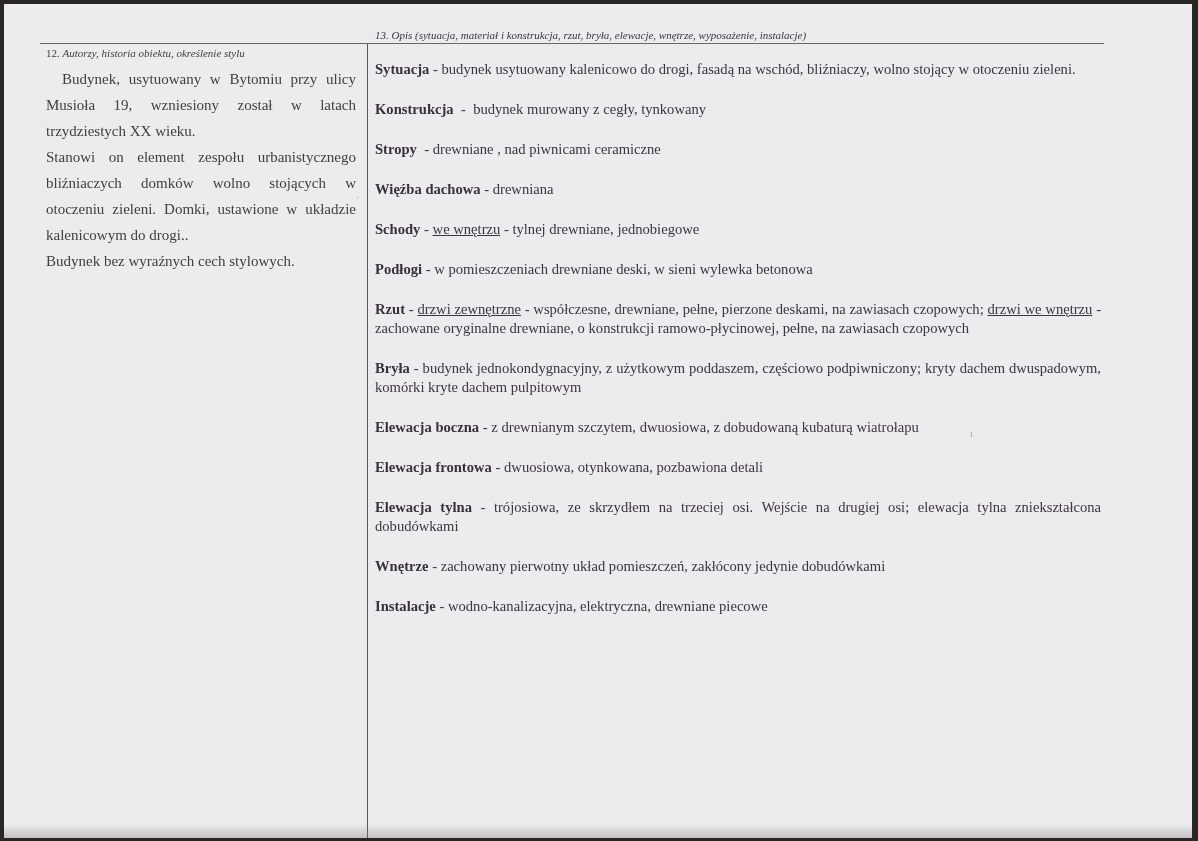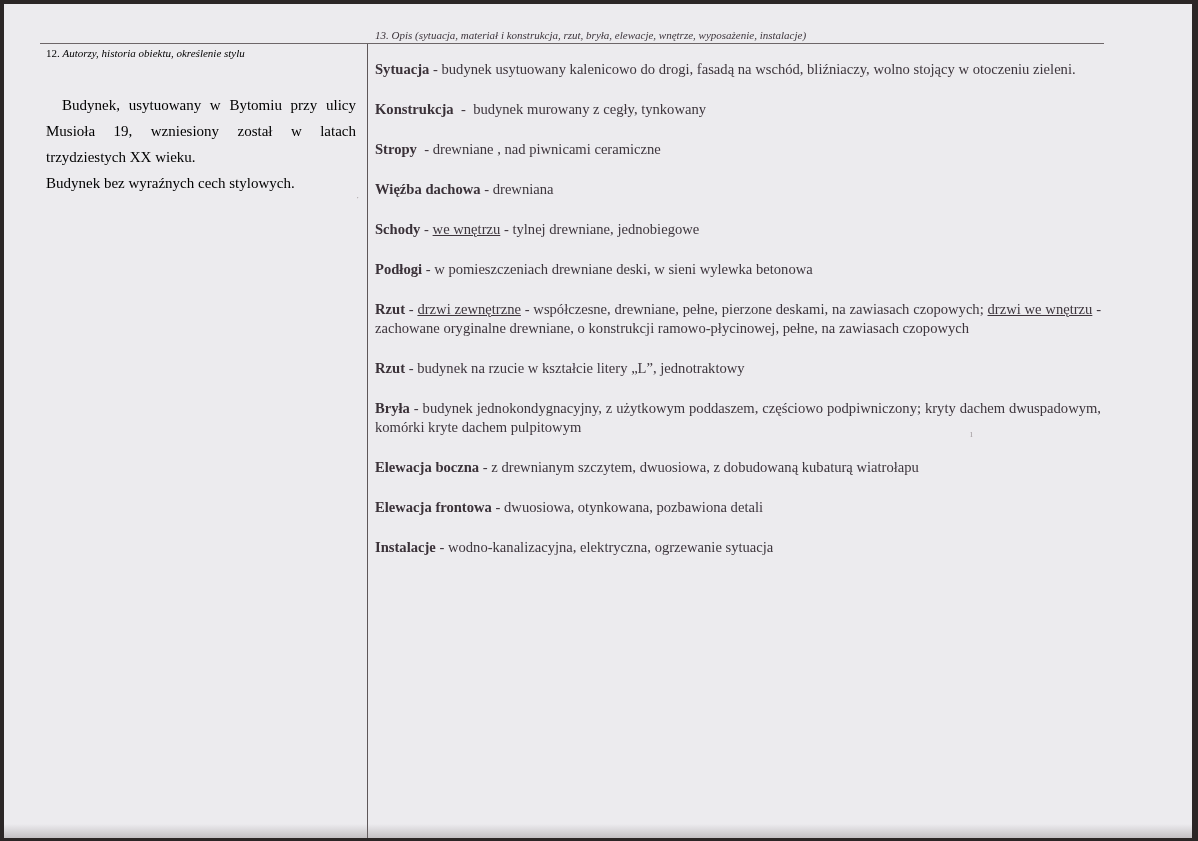--- a/index.html
+++ b/index.html
@@ -18,32 +18,32 @@
     background: linear-gradient(to bottom, rgba(236,235,238,0), rgba(120,112,115,0.35));
   }
   .top-rule {
     position: absolute; left: 36px; top: 39px; width: 1064px; height: 1px; background: #6d6668;
   }
   .col-divider {
     position: absolute; left: 363px; top: 40px; bottom: 0; width: 1px; background: #5e5759;
   }
   .left-col {
     position: absolute; left: 42px; top: 42px; width: 310px;
-    color: #000000;
+    color: #404040;
   }
   .right-col {
     position: absolute; left: 371px; top: 24px; width: 726px;
     color: #3d353c;
   }
   .field-title {
     font-size: 11px; margin: 0; line-height: 14px;
   }
   .field-title .num { font-style: normal; }
   .field-title .lbl { font-style: italic; }
-  .left-body { margin-top: 32px; }
+  .left-body { margin-top: 6px; }
   .left-body p {
     margin: 0; font-size: 15px; line-height: 26px; text-align: justify; text-align-last: left;
   }
   .left-body p.indent { text-indent: 16px; }
   .entry {
     font-size: 14.6px; line-height: 19px; text-align: justify; margin: 0;
   }
   .entry b { font-weight: bold; color: #3a3138; }
   .entry u { text-decoration: underline; }
   .rc-body { margin-top: 18px; }
@@ -59,20 +59,21 @@
   <span class="mark" style="left:352px;top:188px;">·</span>
   <span class="mark" style="left:966px;top:424px;">ı</span>
 
   <div class="left-col">
     <p class="field-title">
       <span class="num">12.</span>
       <span class="lbl">Autorzy, historia obiektu, określenie stylu</span>
     </p>
     <div class="left-body">
       <p class="indent">Budynek, usytuowany w Bytomiu przy ulicy Musioła 19, wzniesiony został w latach trzydziestych XX wieku.</p>
+      <p>Stanowi on element zespołu urbanistycznego bliźniaczych domków wolno stojących w otoczeniu zieleni. Domki, ustawione w układzie kalenicowym do drogi..</p>
       <p>Budynek bez wyraźnych cech stylowych.</p>
     </div>
   </div>
 
   <div class="right-col">
     <p class="field-title">
       <span class="lbl">13.</span>
       <span class="lbl">Opis (sytuacja, materiał i konstrukcja, rzut, bryła, elewacje, wnętrze, wyposażenie, instalacje)</span>
     </p>
     <div class="rc-body">
@@ -85,26 +86,27 @@
       <p class="entry"><b>Więźba dachowa</b><span> - </span><span>drewniana</span></p>
 
 
       <p class="entry"><b>Schody</b><span style="white-space:pre"> - </span><u>we wnętrzu</u><span> - tylnej drewniane, jednobiegowe</span></p>
 
       <p class="entry"><b>Podłogi</b><span> - </span><span>w pomieszczeniach drewniane deski, w sieni wylewka betonowa</span></p>
 
       <p class="entry"><b>Rzut</b><span style="white-space:pre"> - </span><u>drzwi zewnętrzne</u><span> - współczesne, drewniane, pełne, pierzone deskami, na zawiasach czopowych; </span><u>drzwi we wnętrzu</u><span> - zachowane oryginalne drewniane, o konstrukcji ramowo-płycinowej, pełne, na zawiasach czopowych</span></p>
 
 
-      <p class="entry"><b>Rzut</b><span> - </span><span>budynek na rzucie w kształcie litery „L”, jednotraktowy</span></p>
 
       <p class="entry"><b>Bryła</b><span> - </span><span>budynek jednokondygnacyjny, z użytkowym poddaszem, częściowo podpiwniczony; kryty dachem dwuspadowym, komórki kryte dachem pulpitowym</span></p>
 
       <p class="entry"><b>Elewacja boczna</b><span> - </span><span>z drewnianym szczytem, dwuosiowa, z dobudowaną kubaturą wiatrołapu</span></p>
 
       <p class="entry"><b>Elewacja frontowa</b><span> - </span><span>dwuosiowa, otynkowana, pozbawiona detali</span></p>
 
+      <p class="entry"><b>Elewacja tylna</b><span> - </span><span>trójosiowa, ze skrzydłem na trzeciej osi. Wejście na drugiej osi; elewacja tylna zniekształcona dobudówkami</span></p>
 
+      <p class="entry"><b>Wnętrze</b><span> - </span><span>zachowany pierwotny układ pomieszczeń, zakłócony jedynie dobudówkami</span></p>
 
-      <p class="entry"><b>Instalacje</b><span> - </span><span>wodno-kanalizacyjna, elektryczna, ogrzewanie sytuacja</span></p>
+      <p class="entry"><b>Instalacje</b><span> - </span><span>wodno-kanalizacyjna, elektryczna, drewniane piecowe</span></p>
     </div>
   </div>
 </div>
 
 </body></html>

